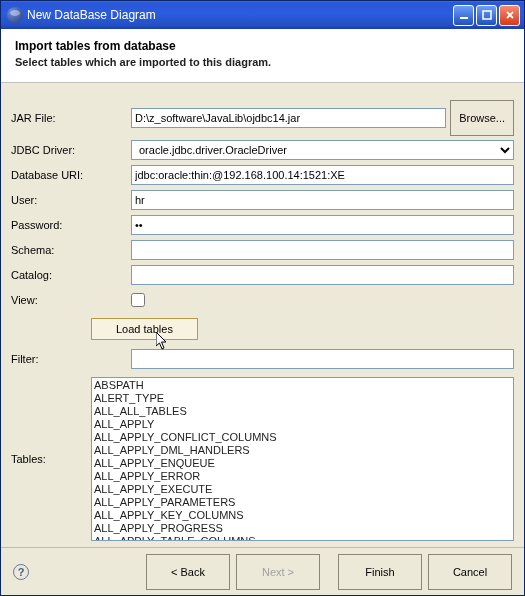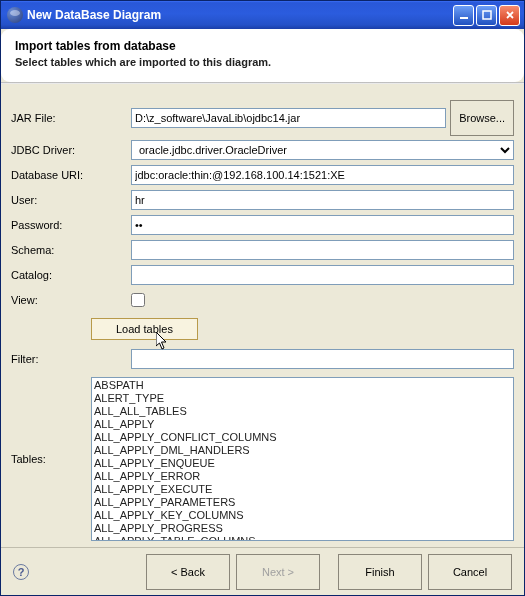--- a/index.html
+++ b/index.html
@@ -1,27 +1,27 @@
 <!DOCTYPE html>
 <html><head>
 <meta charset="utf-8">
 <style>
   * { box-sizing: border-box; margin: 0; padding: 0; }
   body { font-family: "Tahoma", "Segoe UI", sans-serif; font-size: 11px; background: #888; }
   .window { width: 525px; height: 596px; background: #ece9d8; border: 1px solid #0a246a; position: relative; display: flex; flex-direction: column; }
   .titlebar { height: 28px; background: linear-gradient(to bottom, #3a6ef7 0%, #2958d8 6%, #2b5cde 45%, #2451c8 85%, #1a3ea8 100%); display: flex; align-items: center; padding: 0 4px 0 6px; }
   .titlebar-icon { width: 16px; height: 16px; display: inline-block; margin-right: 4px; border-radius: 50%; background: radial-gradient(circle at 30% 30%, #6b8ed8, #2a3d7a); position: relative; }
   .titlebar-icon::after { content:""; position:absolute; left:3px; top:3px; width:10px; height:6px; border-radius:50%; background: rgba(255,255,255,0.4); }
-  .title { color: #fff; font-weight: bold; font-size: 12px; flex: 1; }
+  .title { color: #fff; font-weight: normal; font-size: 12px; flex: 1; }
   .win-btns { display: flex; gap: 2px; }
   .win-btn { width: 21px; height: 21px; border: 1px solid #fff; border-radius: 3px; display: flex; align-items: center; justify-content: center; color: #fff; font-weight: bold; font-size: 11px; }
   .win-btn.min, .win-btn.max { background: linear-gradient(to bottom, #6d9ff7, #2050c0); }
   .win-btn.close { background: linear-gradient(to bottom, #f78c6d, #d43a1a); }
 
-  .header { background: #fff; padding: 10px 14px 14px 14px; border-radius: 9px; }
+  .header { background: #fff; padding: 10px 14px 14px 14px; }
   .header h1 { font-size: 12px; font-weight: bold; margin-bottom: 3px; }
   .header p { font-size: 11px; color: #222; font-weight: bold; }
   .divider { height: 2px; background: linear-gradient(to bottom, #aaa, #fff); }
 
   .form-area { padding: 16px 10px 6px 10px; flex: 1; overflow: hidden; display: flex; flex-direction: column; }
   .row { display: flex; align-items: center; margin-bottom: 3px; min-height: 22px; }
   .label { width: 80px; font-size: 11px; }
   .field-wrap { flex: 1; display: flex; align-items: center; gap: 4px; padding-left: 40px; }
   input[type=text], select.combo, input[type=password] { width: 100%; height: 20px; border: 1px solid #7f9db9; font-size: 11px; padding: 0 3px; background: #fff; font-family: inherit; }
   select.combo { padding: 0 0 0 3px; }

